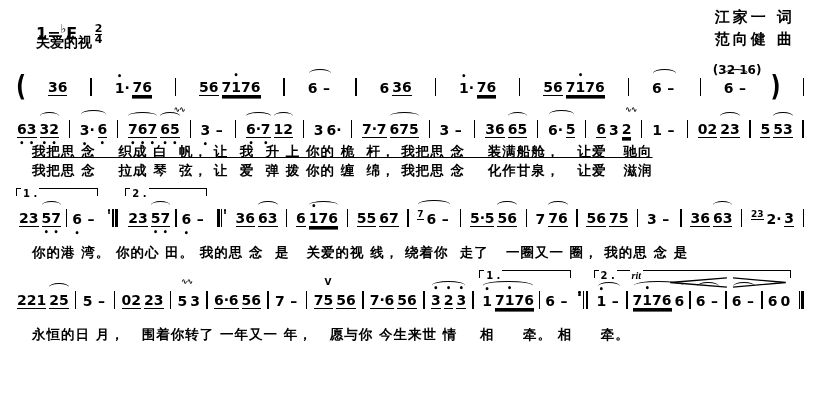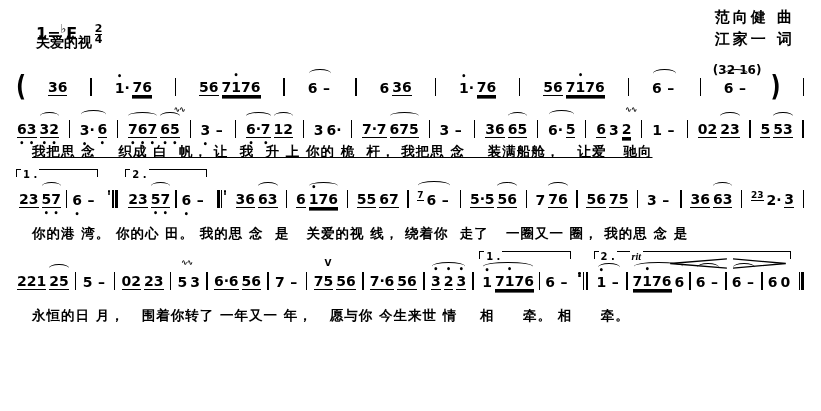--- a/index.html
+++ b/index.html
@@ -64,22 +64,22 @@
   <div class="meta">
     <div class="keysig">
       <span>1=</span><sup class="flat">♭</sup><span>E</span>
       <span class="frac">
         <i class="num">2</i>
         <i class="den">4</i>
       </span>
     </div>
     <div class="tempo">关爱的视</div>
     <div class="credits">
+      <div>江家一 词</div>
       <div>范向健 曲</div>
-      <div>江家一 词</div>
     </div>
   </div>
 
   <div class="mrow mrow1">
       <span class="paren">(</span>
       <span class="meas">
         <span class="tok u1">
           <span class="note">3</span>
           <span class="note">6</span>
         </span>
@@ -368,20 +368,21 @@
           <i class="tarc"></i>
           <span class="note">5</span>
           <span class="note">3</span>
         </span>
       </span>
       <span class="bar">
         <i class="bl-thin"></i>
       </span>
     </div>
   <div class="lyr lyrA">我把思 念    织成 白  帆， 让  我  升 上 你的 桅  杆， 我把思 念    装满船舱，   让爱   驰向</div>
+  <div class="lyr lyrB">我把思 念    拉成 琴  弦， 让  爱  弹 拨 你的 缠  绵， 我把思 念    化作甘泉，   让爱   滋润</div>
   <div class="mrow mrow3">
       <span class="volta">
         <i class="vbr"></i>
         <i class="vlabel">1 .</i>
         <span class="meas">
           <span class="tok u1">
             <span class="note">2</span>
             <span class="note">3</span>
           </span>
           <span class="tok u1">

